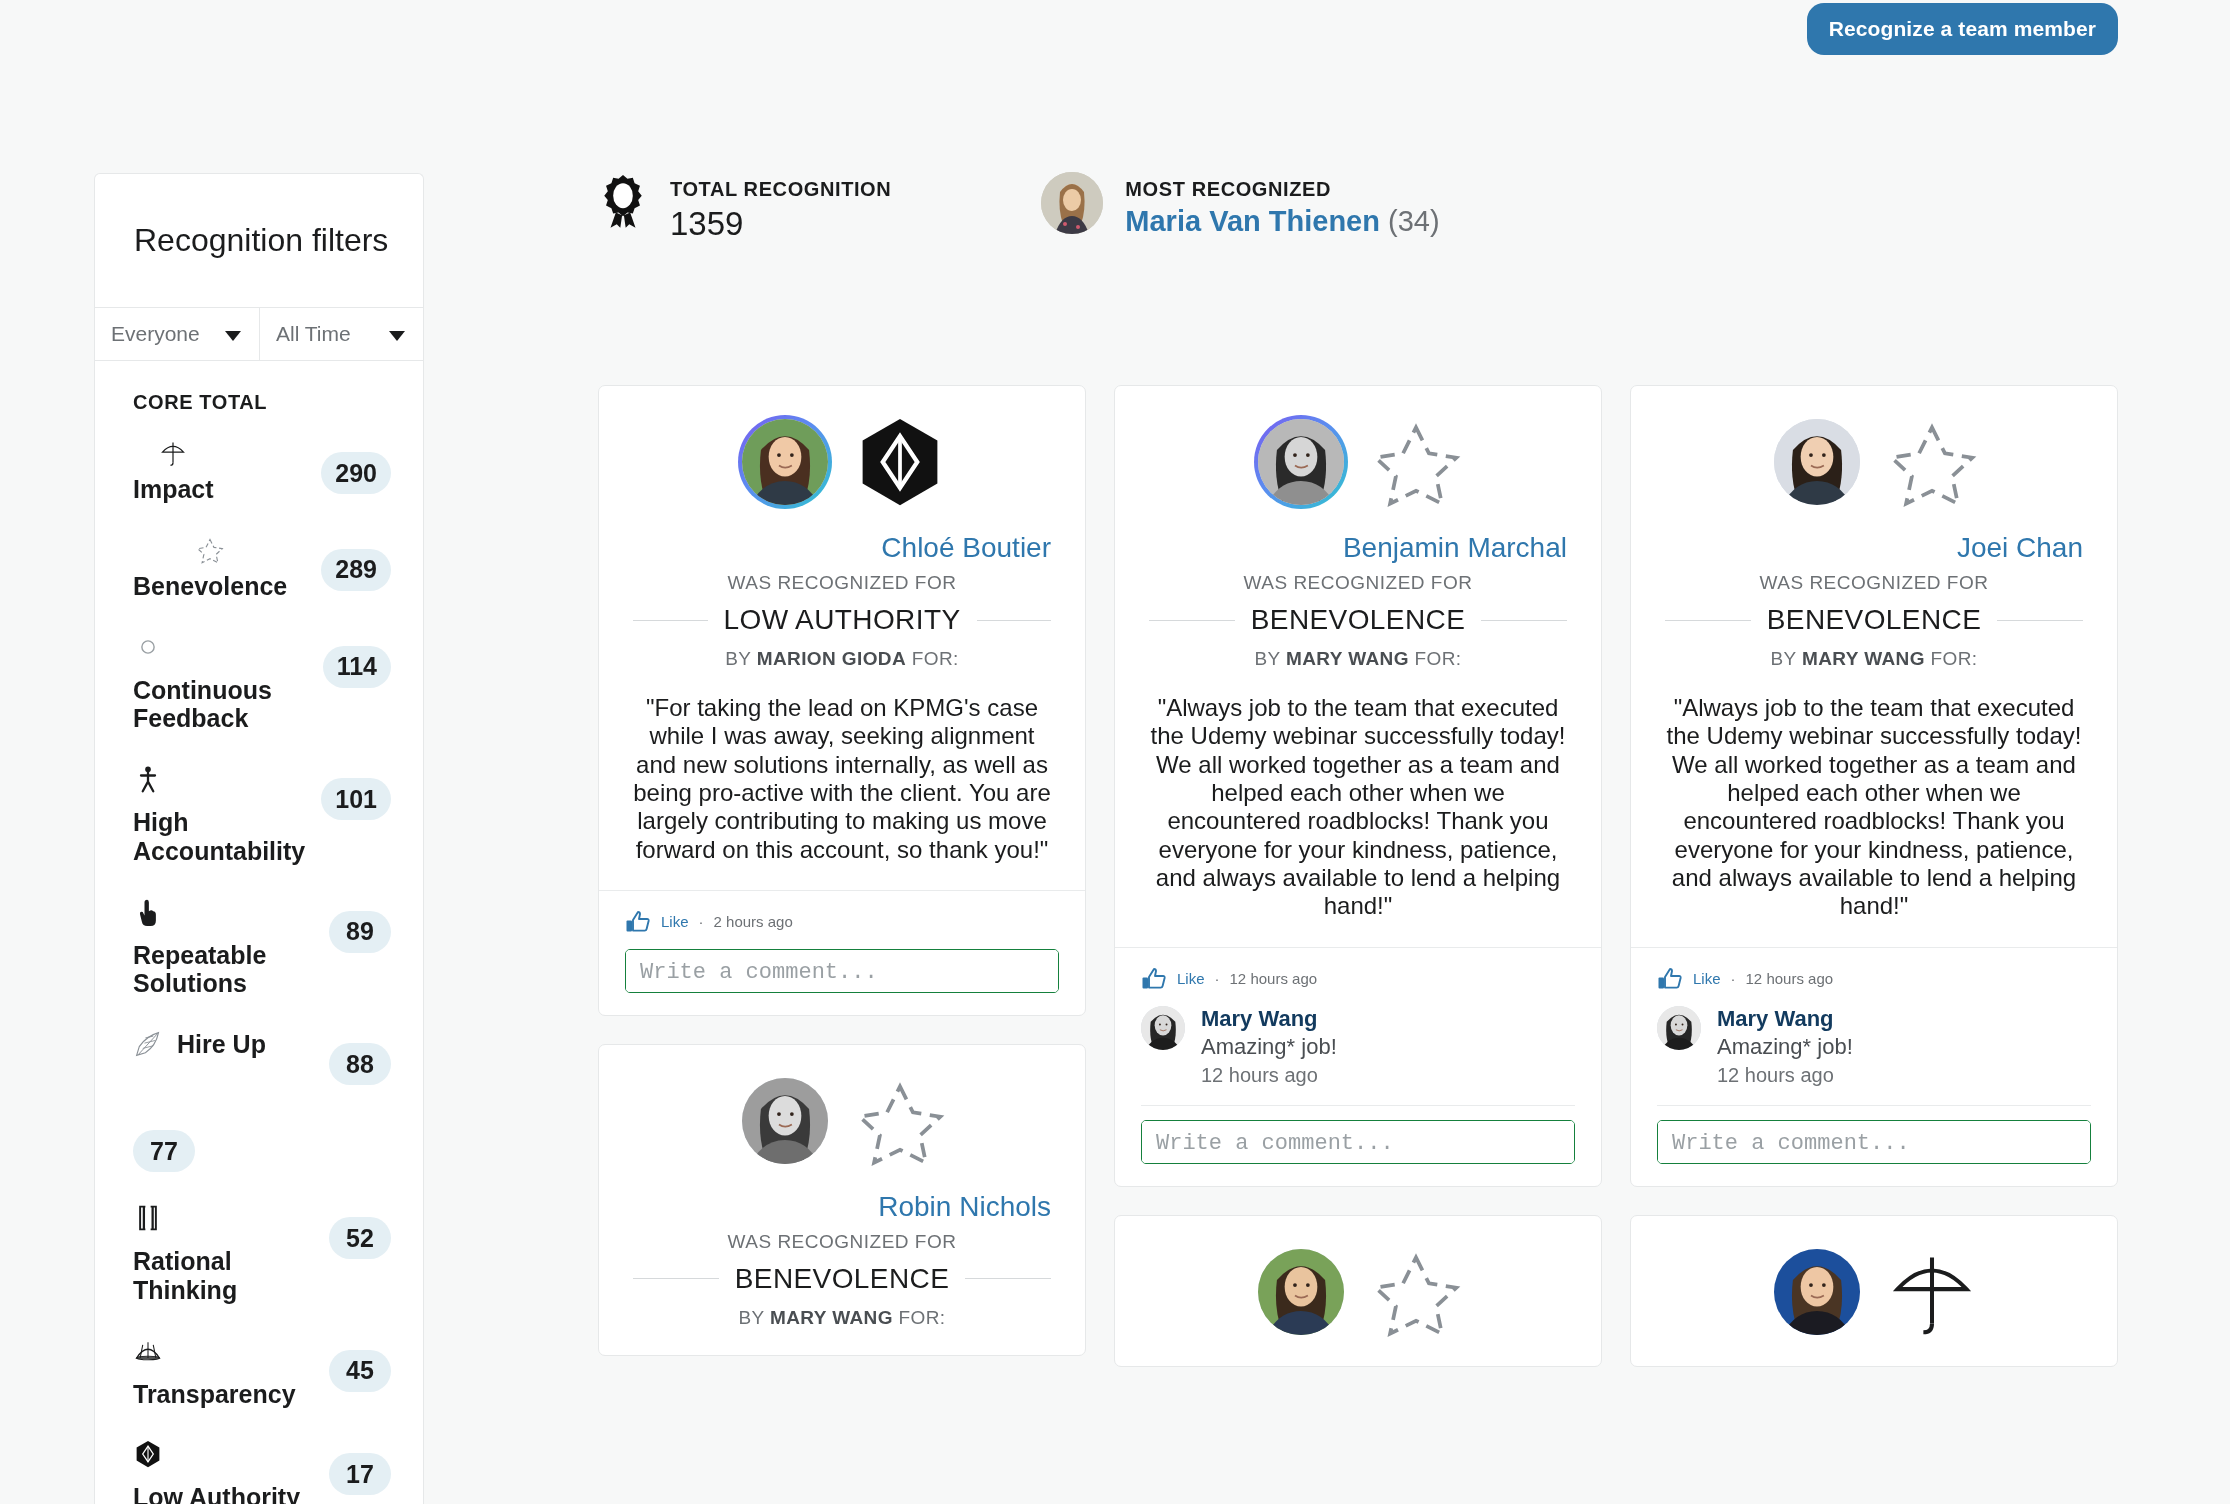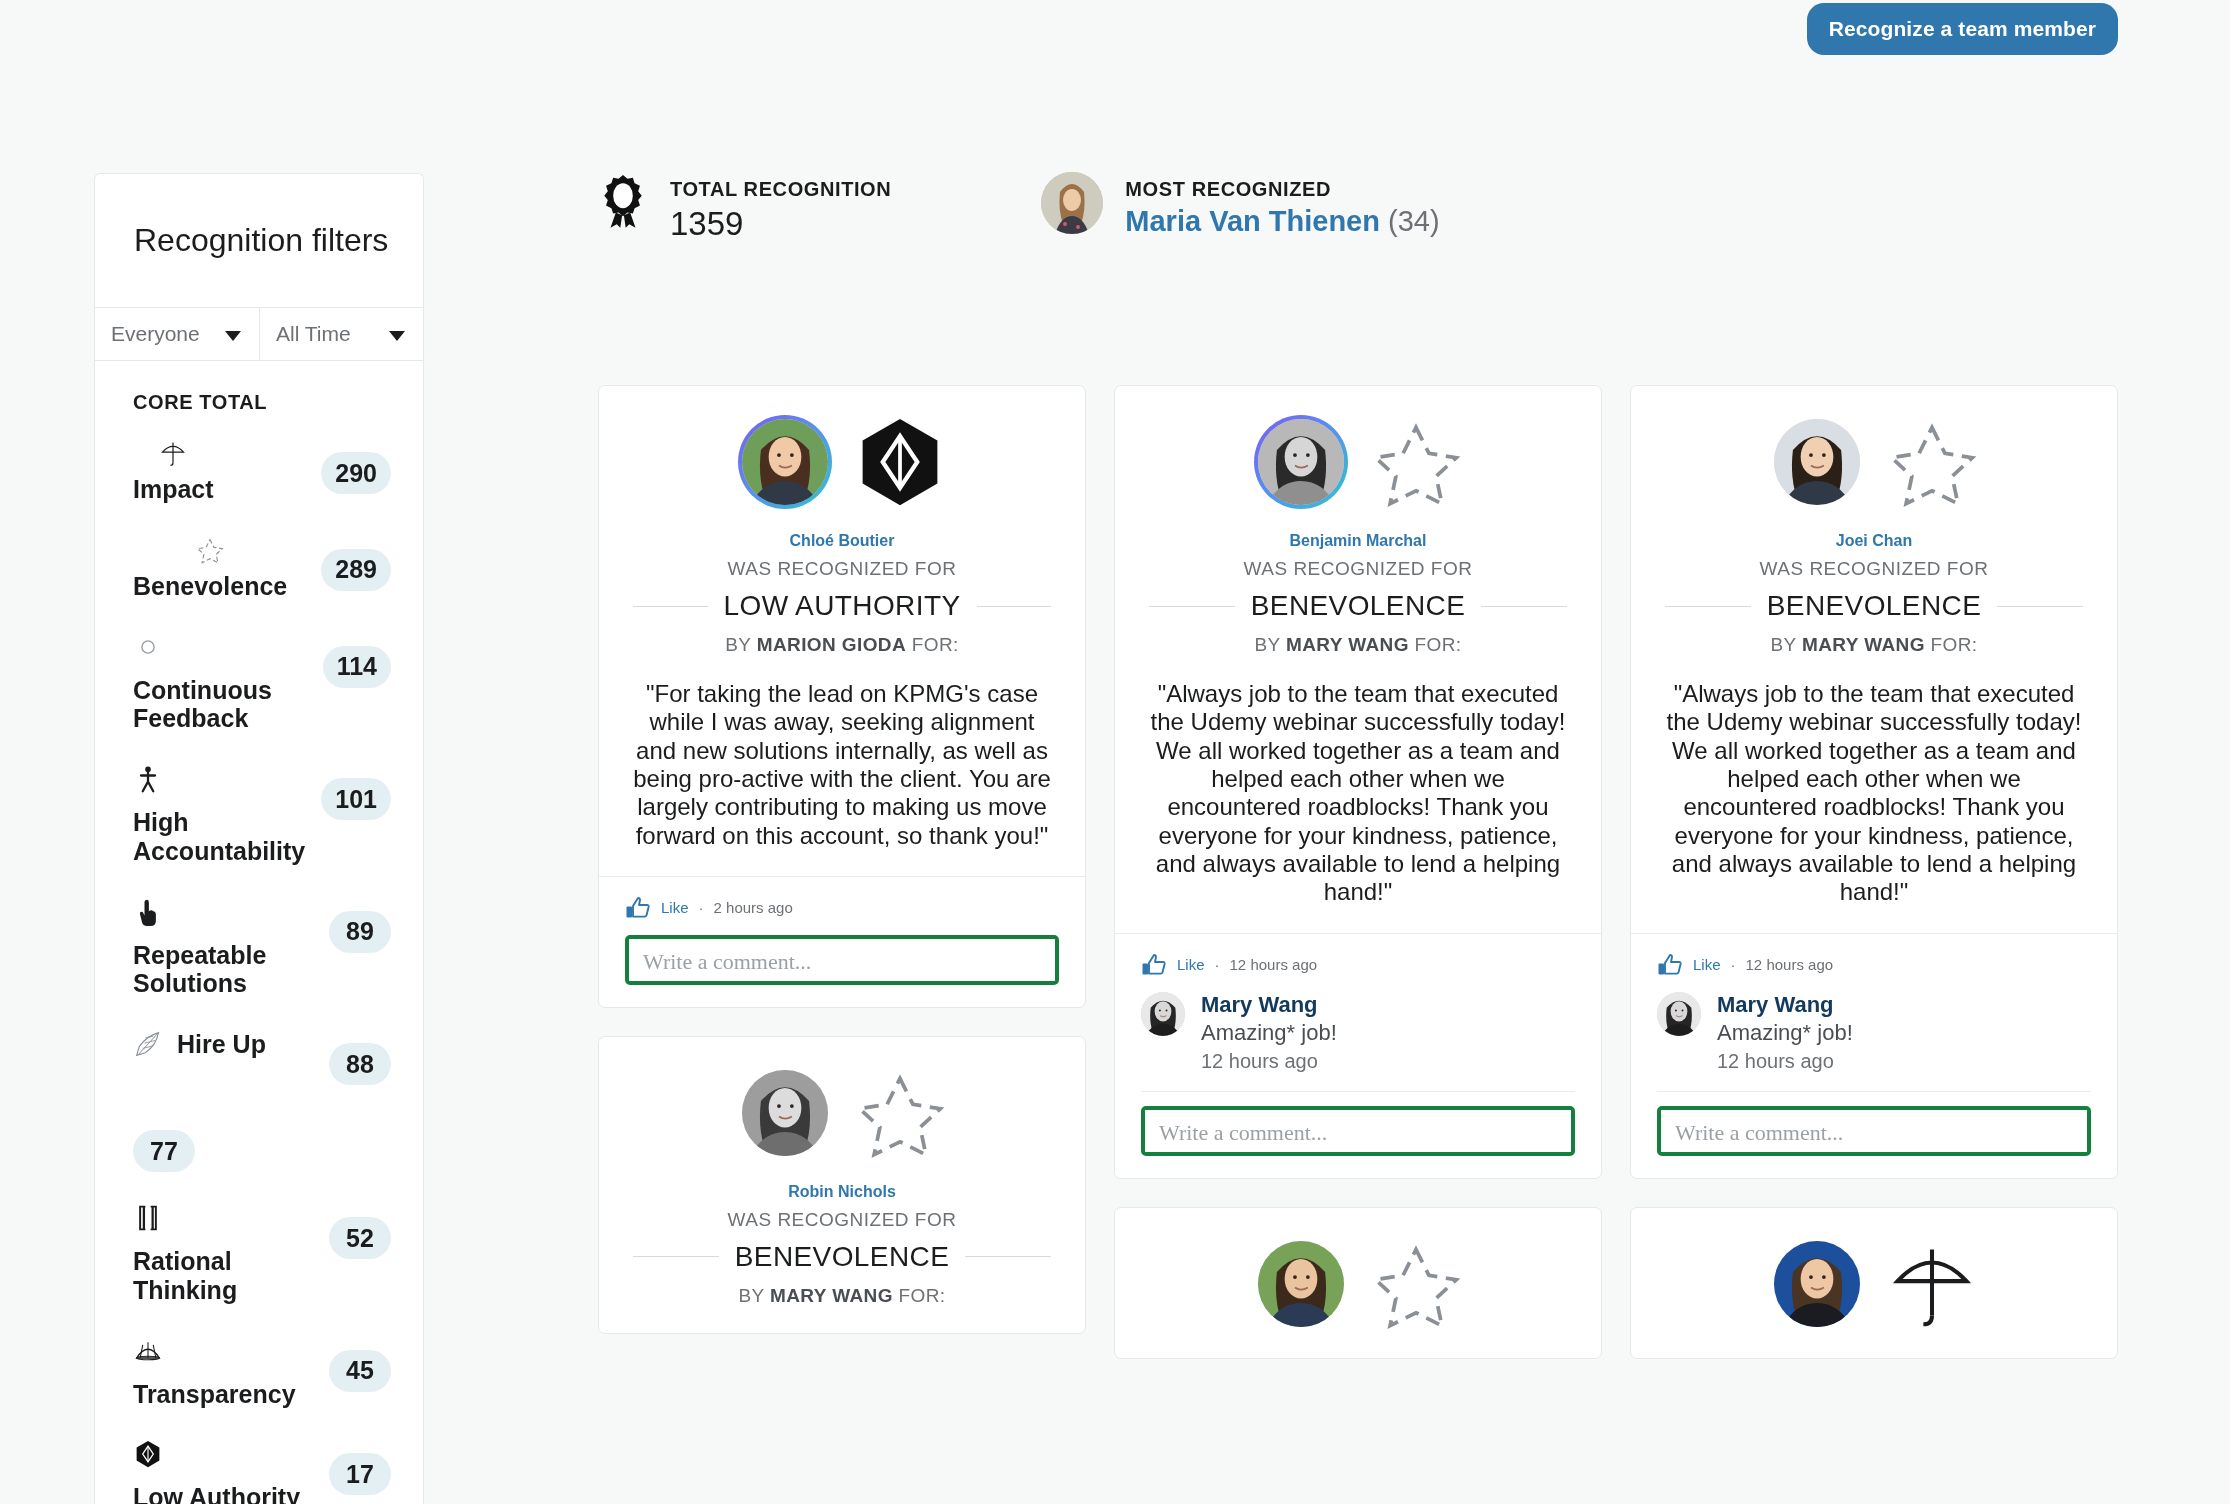--- a/index.html
+++ b/index.html
@@ -154,22 +154,22 @@
   }
   .avatar-ring.plain { background: none; padding: 4px; }
   .avatar-img {
     width: 100%; height: 100%; border-radius: 50%;
     overflow: hidden; background: #d7dde4;
     display: block;
   }
   .value-badge-icon { width: 92px; height: 92px; flex: 0 0 auto; }
 
   .rec-name {
-    text-align: center; color: #2f77ad;
-    font-size: 16px; font-weight: 700; margin-top: 22px;
+    text-align: right; color: #2f77ad;
+    font-size: 28px; font-weight: 400; margin-top: 22px;
     cursor: pointer;
   }
   .rec-sub {
     text-align: center; color: #6d7175;
     font-size: 19px; letter-spacing: 0.5px; margin-top: 8px;
   }
   .rec-value-line {
     display: flex; align-items: center; gap: 16px; margin-top: 10px;
   }
   .rec-value-line .rule { flex: 1 1 auto; height: 1px; background: #d6d9db; }
@@ -204,24 +204,24 @@
     width: 44px; height: 44px; border-radius: 50%;
     overflow: hidden; flex: 0 0 auto; background: #d7dde4;
   }
   .comment-name { font-size: 22px; font-weight: 700; color: #123a5e; cursor: pointer; }
   .comment-text { font-size: 22px; color: #4a4e52; margin-top: 2px; }
   .comment-time { font-size: 20px; color: #6d7175; margin-top: 4px; }
 
   .comment-box-wrap { border-top: 1px solid #e9ebec; padding: 14px 0 0 0; margin-top: 10px; }
   .card-footer.with-comments .comment-box-wrap { border-top: 1px solid #e9ebec; }
   .comment-input {
-    width: 100%; height: 50px;
-    border: 4px solid #15803d; border-radius: 5px;
+    width: 100%; height: 44px;
+    border: 1px solid #15803d; border-radius: 5px;
     background: #fff;
-    font-family: Liberation Serif, serif;
+    font-family: Liberation Mono, monospace;
     font-size: 22px; color: #1b1c1d;
     padding: 10px 14px;
     resize: none; outline: none;
     display: block;
     margin-bottom: 14px;
   }
   .comment-input::placeholder { color: #9aa0a4; }
 </style>
 </head>
 <body>

